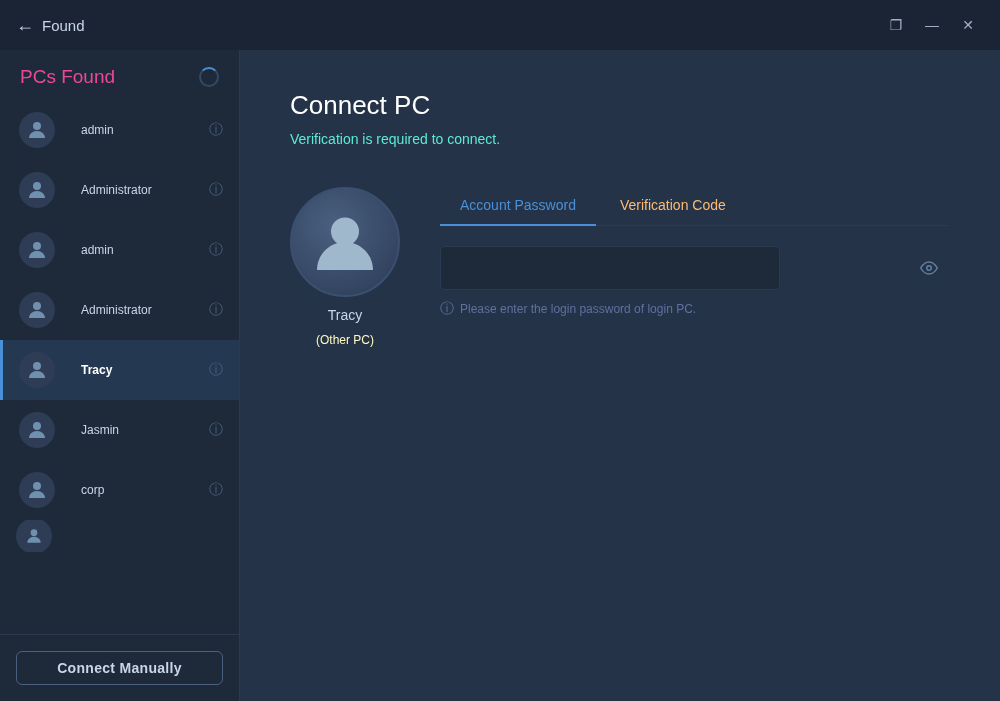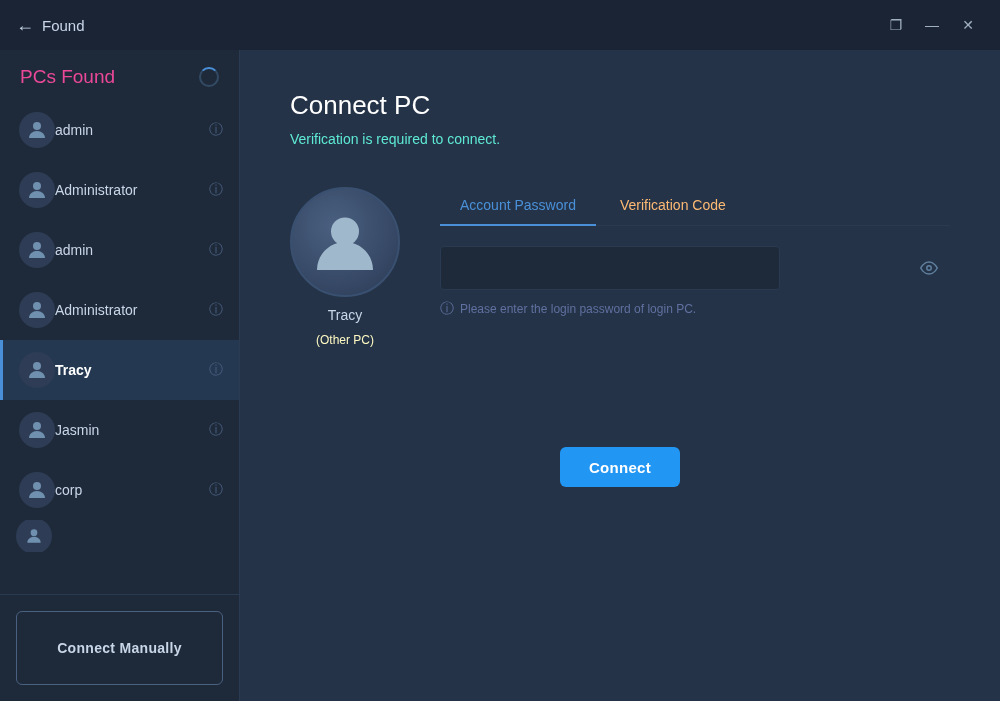--- a/index.html
+++ b/index.html
@@ -122,23 +122,23 @@
       justify-content: center;
       flex-shrink: 0;
       overflow: hidden;
     }
     .avatar svg {
       width: 24px;
       height: 24px;
     }
     .sidebar-item .item-name {
       flex: 1;
-      margin-left: 0;
+      margin-left: 26px;
       color: #c8d6e8;
-      font-size: 14px;
+      font-size: 12px;
     }
     .sidebar-item.active .item-name {
       font-weight: 600;
       color: #ffffff;
     }
     .info-icon {
       color: #4a6080;
       font-size: 14px;
       cursor: pointer;
     }
@@ -162,21 +162,21 @@
       justify-content: center;
       flex-shrink: 0;
     }
 
     .sidebar-footer {
       padding: 16px;
       border-top: 1px solid #2a3a50;
     }
     .connect-manually-btn {
       width: 100%;
-      padding: 28px;
+      padding: 8px;
       background: transparent;
       border: 1.5px solid #4a6080;
       border-radius: 6px;
       color: #c8d6e8;
       font-size: 14px;
       font-weight: 600;
       cursor: pointer;
       letter-spacing: 0.3px;
     }
 
@@ -489,19 +489,16 @@
         </div>
 
         <div class="hint-text">
           <span class="hint-icon">ⓘ</span>
           <span>Please enter the login password of login PC.</span>
         </div>
       </div>
 
     </div>
 
-    <div class="connect-btn-wrap">
-      <button class="connect-btn">Connect</button>
-    </div>
 
   </div>
 
 </div>
 
 </body></html>

